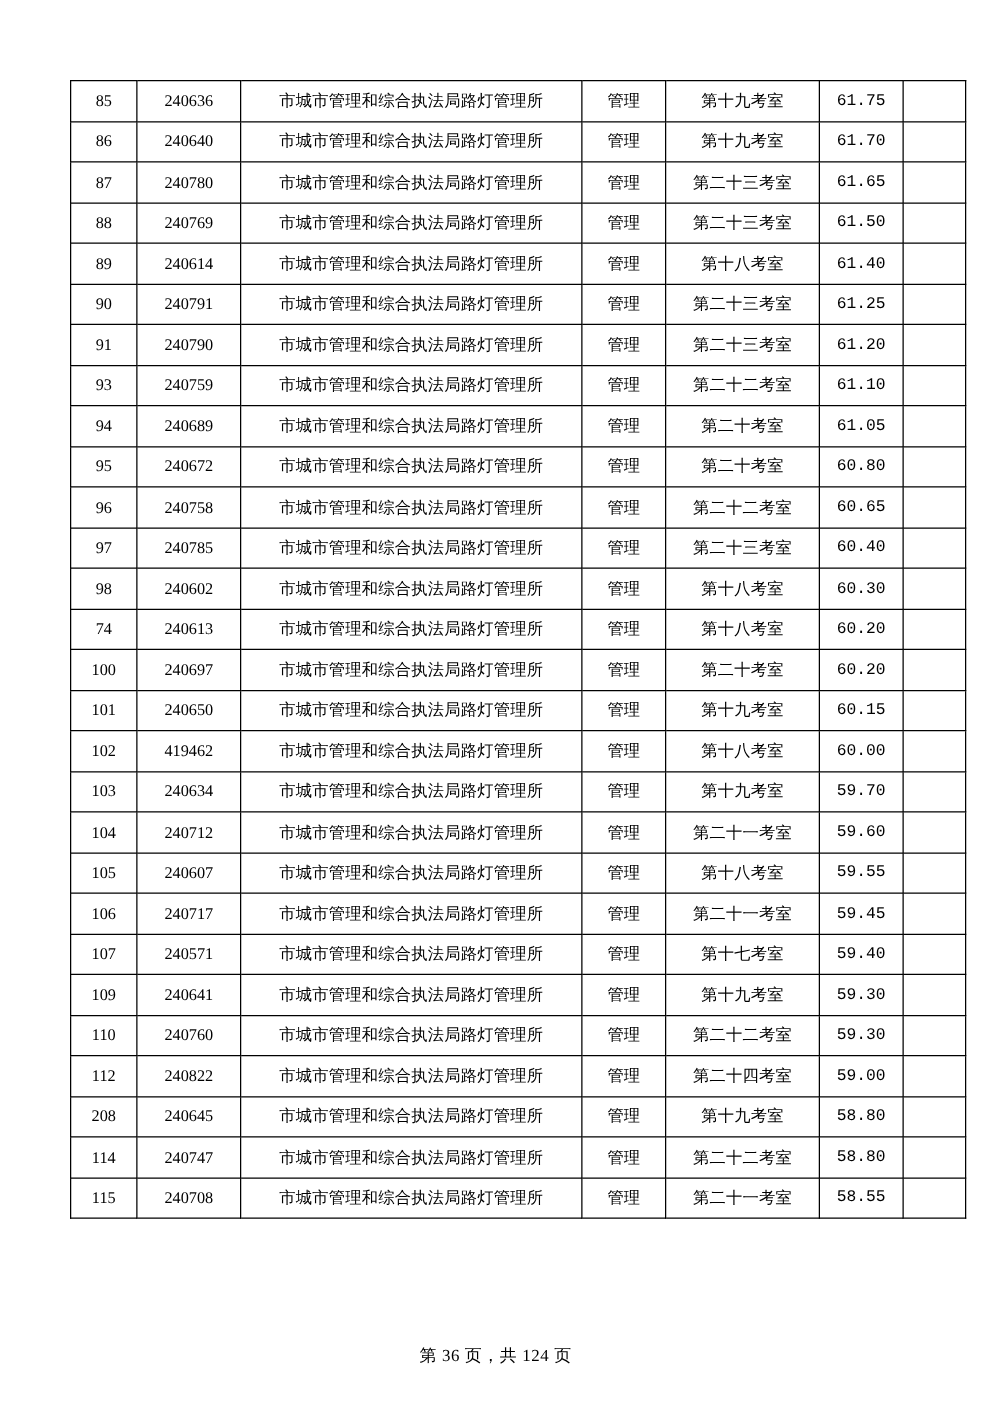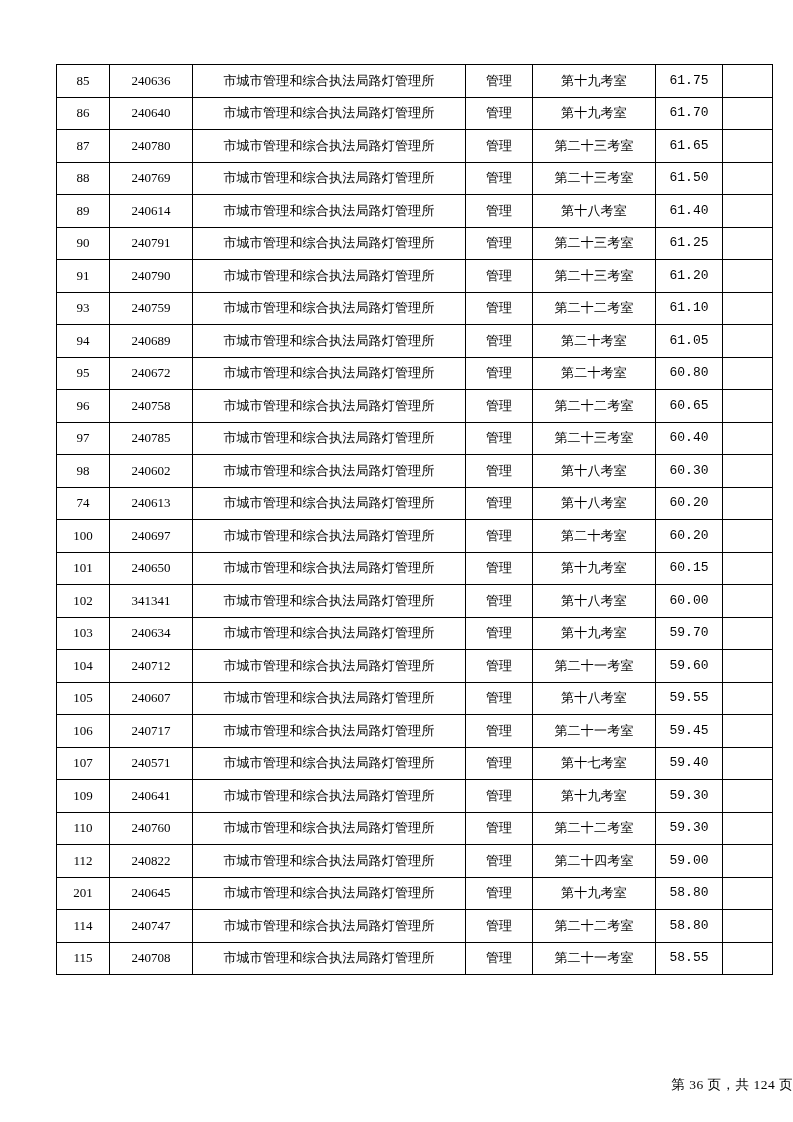--- a/index.html
+++ b/index.html
@@ -44,21 +44,21 @@
   td.col-unit    { width: 268px; font-size: 13.5px; letter-spacing: 0.2px; }
   td.col-type    { width: 62px; }
   td.col-room    { width: 118px; letter-spacing: 0.2px; }
   td.col-score   { width: 62px; font-family: Liberation Mono, monospace; }
   td.col-remark  { width: 45px; }
   .footer {
     position: absolute;
     left: 0;
     right: 0;
     bottom: 28px;
-    text-align: right;
+    text-align: center;
     font-size: 13.5px;
     font-family: "Liberation Serif", "DejaVu Serif", serif;
     letter-spacing: 0.5px;
   }
 </style>
 </head>
 <body>
 
 <div class="page">
   <table class="result-table">
@@ -202,21 +202,21 @@
           <td class="col-index">101</td>
           <td class="col-code">240650</td>
           <td class="col-unit">市城市管理和综合执法局路灯管理所</td>
           <td class="col-type">管理</td>
           <td class="col-room">第十九考室</td>
           <td class="col-score">60.15</td>
           <td class="col-remark"></td>
         </tr>
         <tr>
           <td class="col-index">102</td>
-          <td class="col-code">341341</td>
+          <td class="col-code">419462</td>
           <td class="col-unit">市城市管理和综合执法局路灯管理所</td>
           <td class="col-type">管理</td>
           <td class="col-room">第十八考室</td>
           <td class="col-score">60.00</td>
           <td class="col-remark"></td>
         </tr>
         <tr>
           <td class="col-index">103</td>
           <td class="col-code">240634</td>
           <td class="col-unit">市城市管理和综合执法局路灯管理所</td>
@@ -282,21 +282,21 @@
         <tr>
           <td class="col-index">112</td>
           <td class="col-code">240822</td>
           <td class="col-unit">市城市管理和综合执法局路灯管理所</td>
           <td class="col-type">管理</td>
           <td class="col-room">第二十四考室</td>
           <td class="col-score">59.00</td>
           <td class="col-remark"></td>
         </tr>
         <tr>
-          <td class="col-index">201</td>
+          <td class="col-index">208</td>
           <td class="col-code">240645</td>
           <td class="col-unit">市城市管理和综合执法局路灯管理所</td>
           <td class="col-type">管理</td>
           <td class="col-room">第十九考室</td>
           <td class="col-score">58.80</td>
           <td class="col-remark"></td>
         </tr>
         <tr>
           <td class="col-index">114</td>
           <td class="col-code">240747</td>

